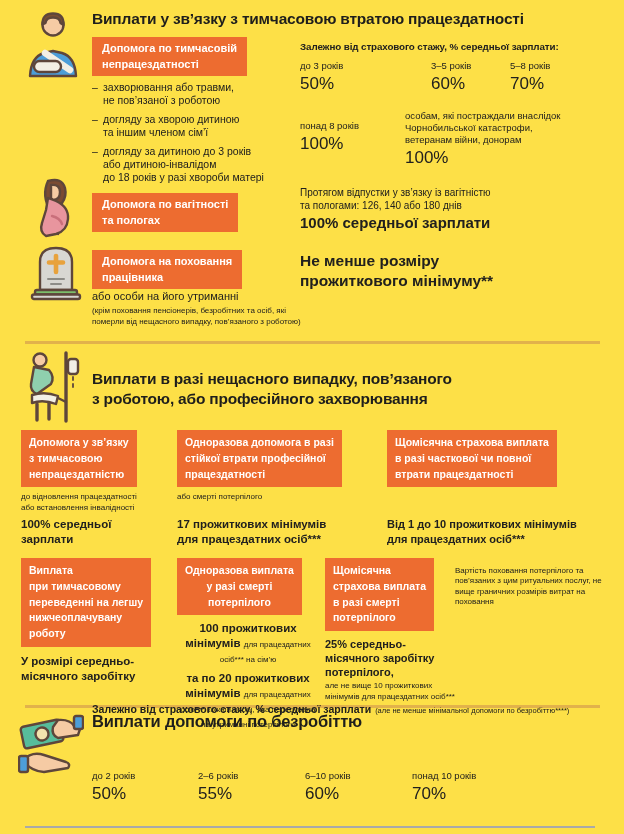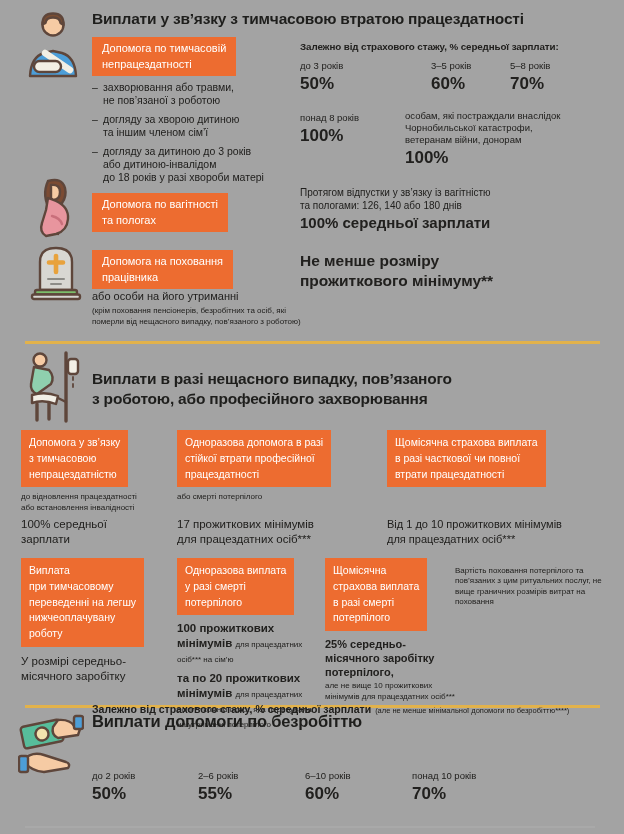--- a/index.html
+++ b/index.html
@@ -1,28 +1,28 @@
 <!DOCTYPE html>
 <html lang="uk"><head>
 <meta charset="utf-8">
 <style>
   html,body{margin:0;padding:0;background:#ffffff;}
   body{font-family:"Liberation Sans","DejaVu Sans",sans-serif;color:#21201e;}
-  .page{position:relative;width:624px;height:834px;background:#a3a3a3;overflow:hidden;}
+  .page{position:relative;width:624px;height:834px;background:#fde047;overflow:hidden;}
   .abs{position:absolute;}
   .pre{white-space:pre-line;}
 
   
   .title{font-weight:700;letter-spacing:-0.2px;color:#1e1e1c;}
   .s1-title{left:92px;top:10px;font-size:15.5px;}
   .s2-title{left:92px;top:369px;font-size:15.5px;line-height:1.32;}
   .s3-title{left:92px;top:712px;font-size:16.5px;}
 
   
-  .badge{background:#ed6c30;color:#fff;font-weight:400;white-space:pre-line;width:max-content;}
+  .badge{background:#ed6c30;color:#fff;font-weight:700;white-space:pre-line;width:max-content;}
   .badge.lg{font-size:11px;line-height:1.42;padding:4px 10px;}
   .badge.sm{font-size:10.5px;line-height:1.5;padding:5px 8px;}
 
   
   .icon{line-height:0;}
   .s1-icon{left:22px;top:8px;}
   .s1-icon2{left:24px;top:176px;}
   .s1-icon3{left:29px;top:241px;}
   .s2-icon{left:25px;top:350px;}
   .s3-icon{left:18px;top:713px;}
@@ -33,45 +33,45 @@
   .bullet{position:relative;padding-left:11px;margin-bottom:6px;font-size:10.5px;line-height:1.24;white-space:pre-line;}
   .bullet::before{content:"–";position:absolute;left:0;top:0;}
   .s1-b2{left:92px;top:193px;}
   .s1-b3{left:92px;top:250px;}
   .s1-fsub{left:92px;top:290px;font-size:11px;}
   .s1-fnote{left:92px;top:306px;width:220px;font-size:8px;line-height:1.35;}
 
   
   .s1-sthead{left:300px;top:41px;font-size:9.8px;font-weight:700;letter-spacing:-0.1px;}
   .stat .lbl{font-size:9.5px;line-height:1.25;white-space:pre-line;}
-  .stat .pct{font-size:17px;font-weight:700;margin-top:2px;}
+  .stat .pct{font-size:17px;font-weight:400;margin-top:2px;}
   .st0{left:300px;top:60px;} .st1{left:405px;top:60px;margin-left:26px;} .st2{left:510px;top:60px;}
-  .st3{left:300px;top:112px;} .st4{left:405px;top:110px;}
+  .st3{left:300px;top:120px;} .st4{left:405px;top:110px;}
   .s1-mnote{left:300px;top:186px;font-size:10px;line-height:1.3;}
   .s1-mval{left:300px;top:214px;font-size:15px;font-weight:700;}
   .s1-fval{left:300px;top:251px;font-size:15.5px;font-weight:700;line-height:1.3;}
 
   
   .divider{position:absolute;}
   .div1{left:25px;top:341px;width:575px;height:3px;background:#e2b24b;}
   .div2{left:25px;top:705px;width:575px;height:3px;background:#e2b24b;}
   .div3{left:25px;top:826px;width:570px;height:2px;background:#a9a9a9;}
 
   
   .card{position:absolute;}
   .r1c1{left:21px;top:430px;width:146px;}
   .r1c2{left:177px;top:430px;width:202px;}
   .r1c3{left:387px;top:430px;width:232px;}
   .r2c1{left:21px;top:558px;width:146px;}
-  .r2c2{left:177px;top:558px;width:142px;}
+  .r2c2{left:177px;top:558px;width:142px;text-align:center;}
   .r2c3{left:325px;top:558px;width:130px;}
   .r2c4{left:455px;top:558px;width:158px;}
   .card .note{font-size:8px;line-height:1.3;margin-top:5px;white-space:pre-line;}
   .r1 .note{min-height:22px;}
-  .card .cval{font-size:11.5px;font-weight:400;line-height:1.3;margin-top:3px;white-space:pre-line;}
+  .card .cval{font-size:11.5px;font-weight:700;line-height:1.3;margin-top:3px;white-space:pre-line;}
   .r1c3 .cval{font-size:11px;}
   .r2c1 .cval{margin-top:7px;}
   .cpar{margin-top:6px;font-size:11.5px;line-height:1.28;}
   .cpar .b{font-weight:700;}
   .csmall{font-size:8px;line-height:1.3;font-weight:400;}
   .r2c3 .cpar{width:134px;font-size:11px;}
   .r2c3 .csmall{display:block;margin-top:2px;}
   .r2c4 .note{margin-top:8px;}
 
   

